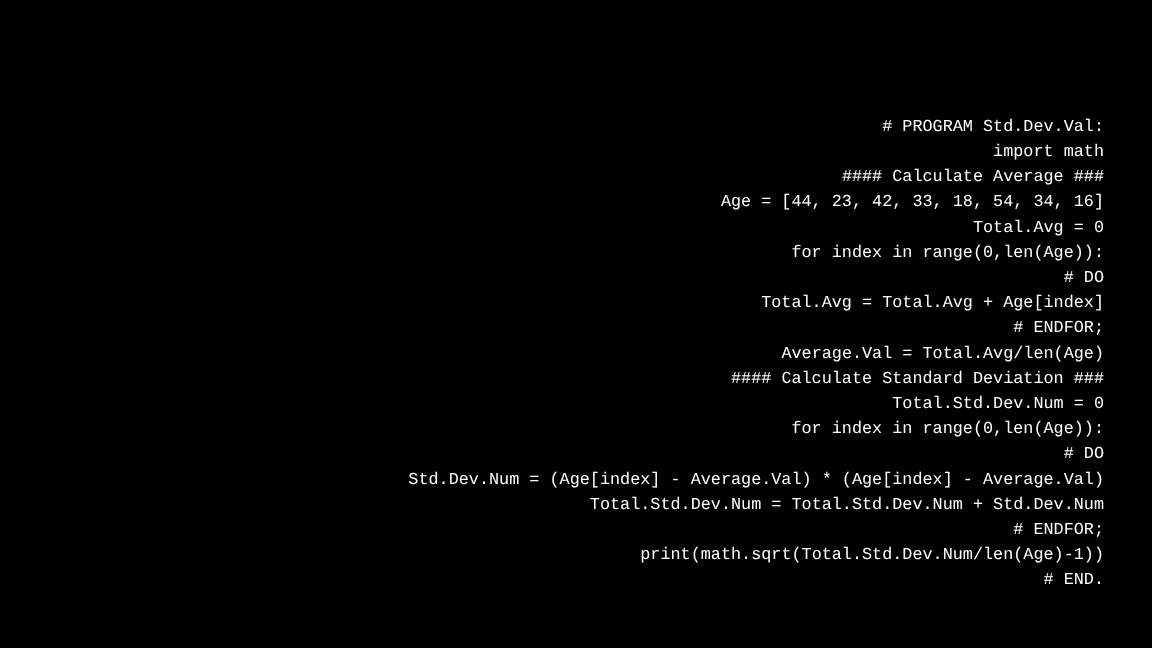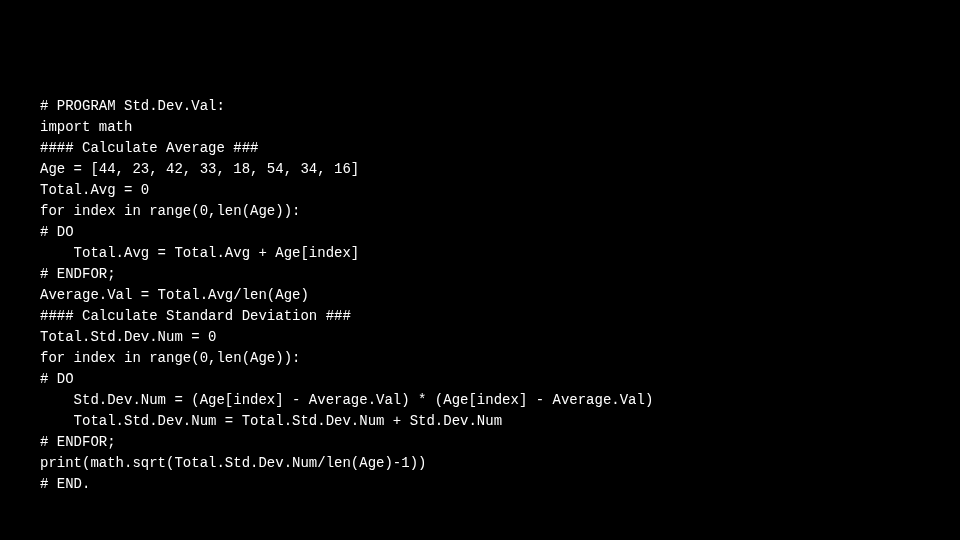--- a/index.html
+++ b/index.html
@@ -1,18 +1,19 @@
 <!DOCTYPE html>
 <html><head>
   <meta charset="utf-8">
   <style>
     * {
       margin: 0;
       padding: 0;
       box-sizing: border-box;
+      text-align: right;
     }
     body {
       background: #000;
       color: #fff;
       font-family: 'Courier New', Courier, monospace;
       font-size: 14px;
       line-height: 1.5;
       padding: 12px 40px;
       width: 960px;
       height: 540px;

